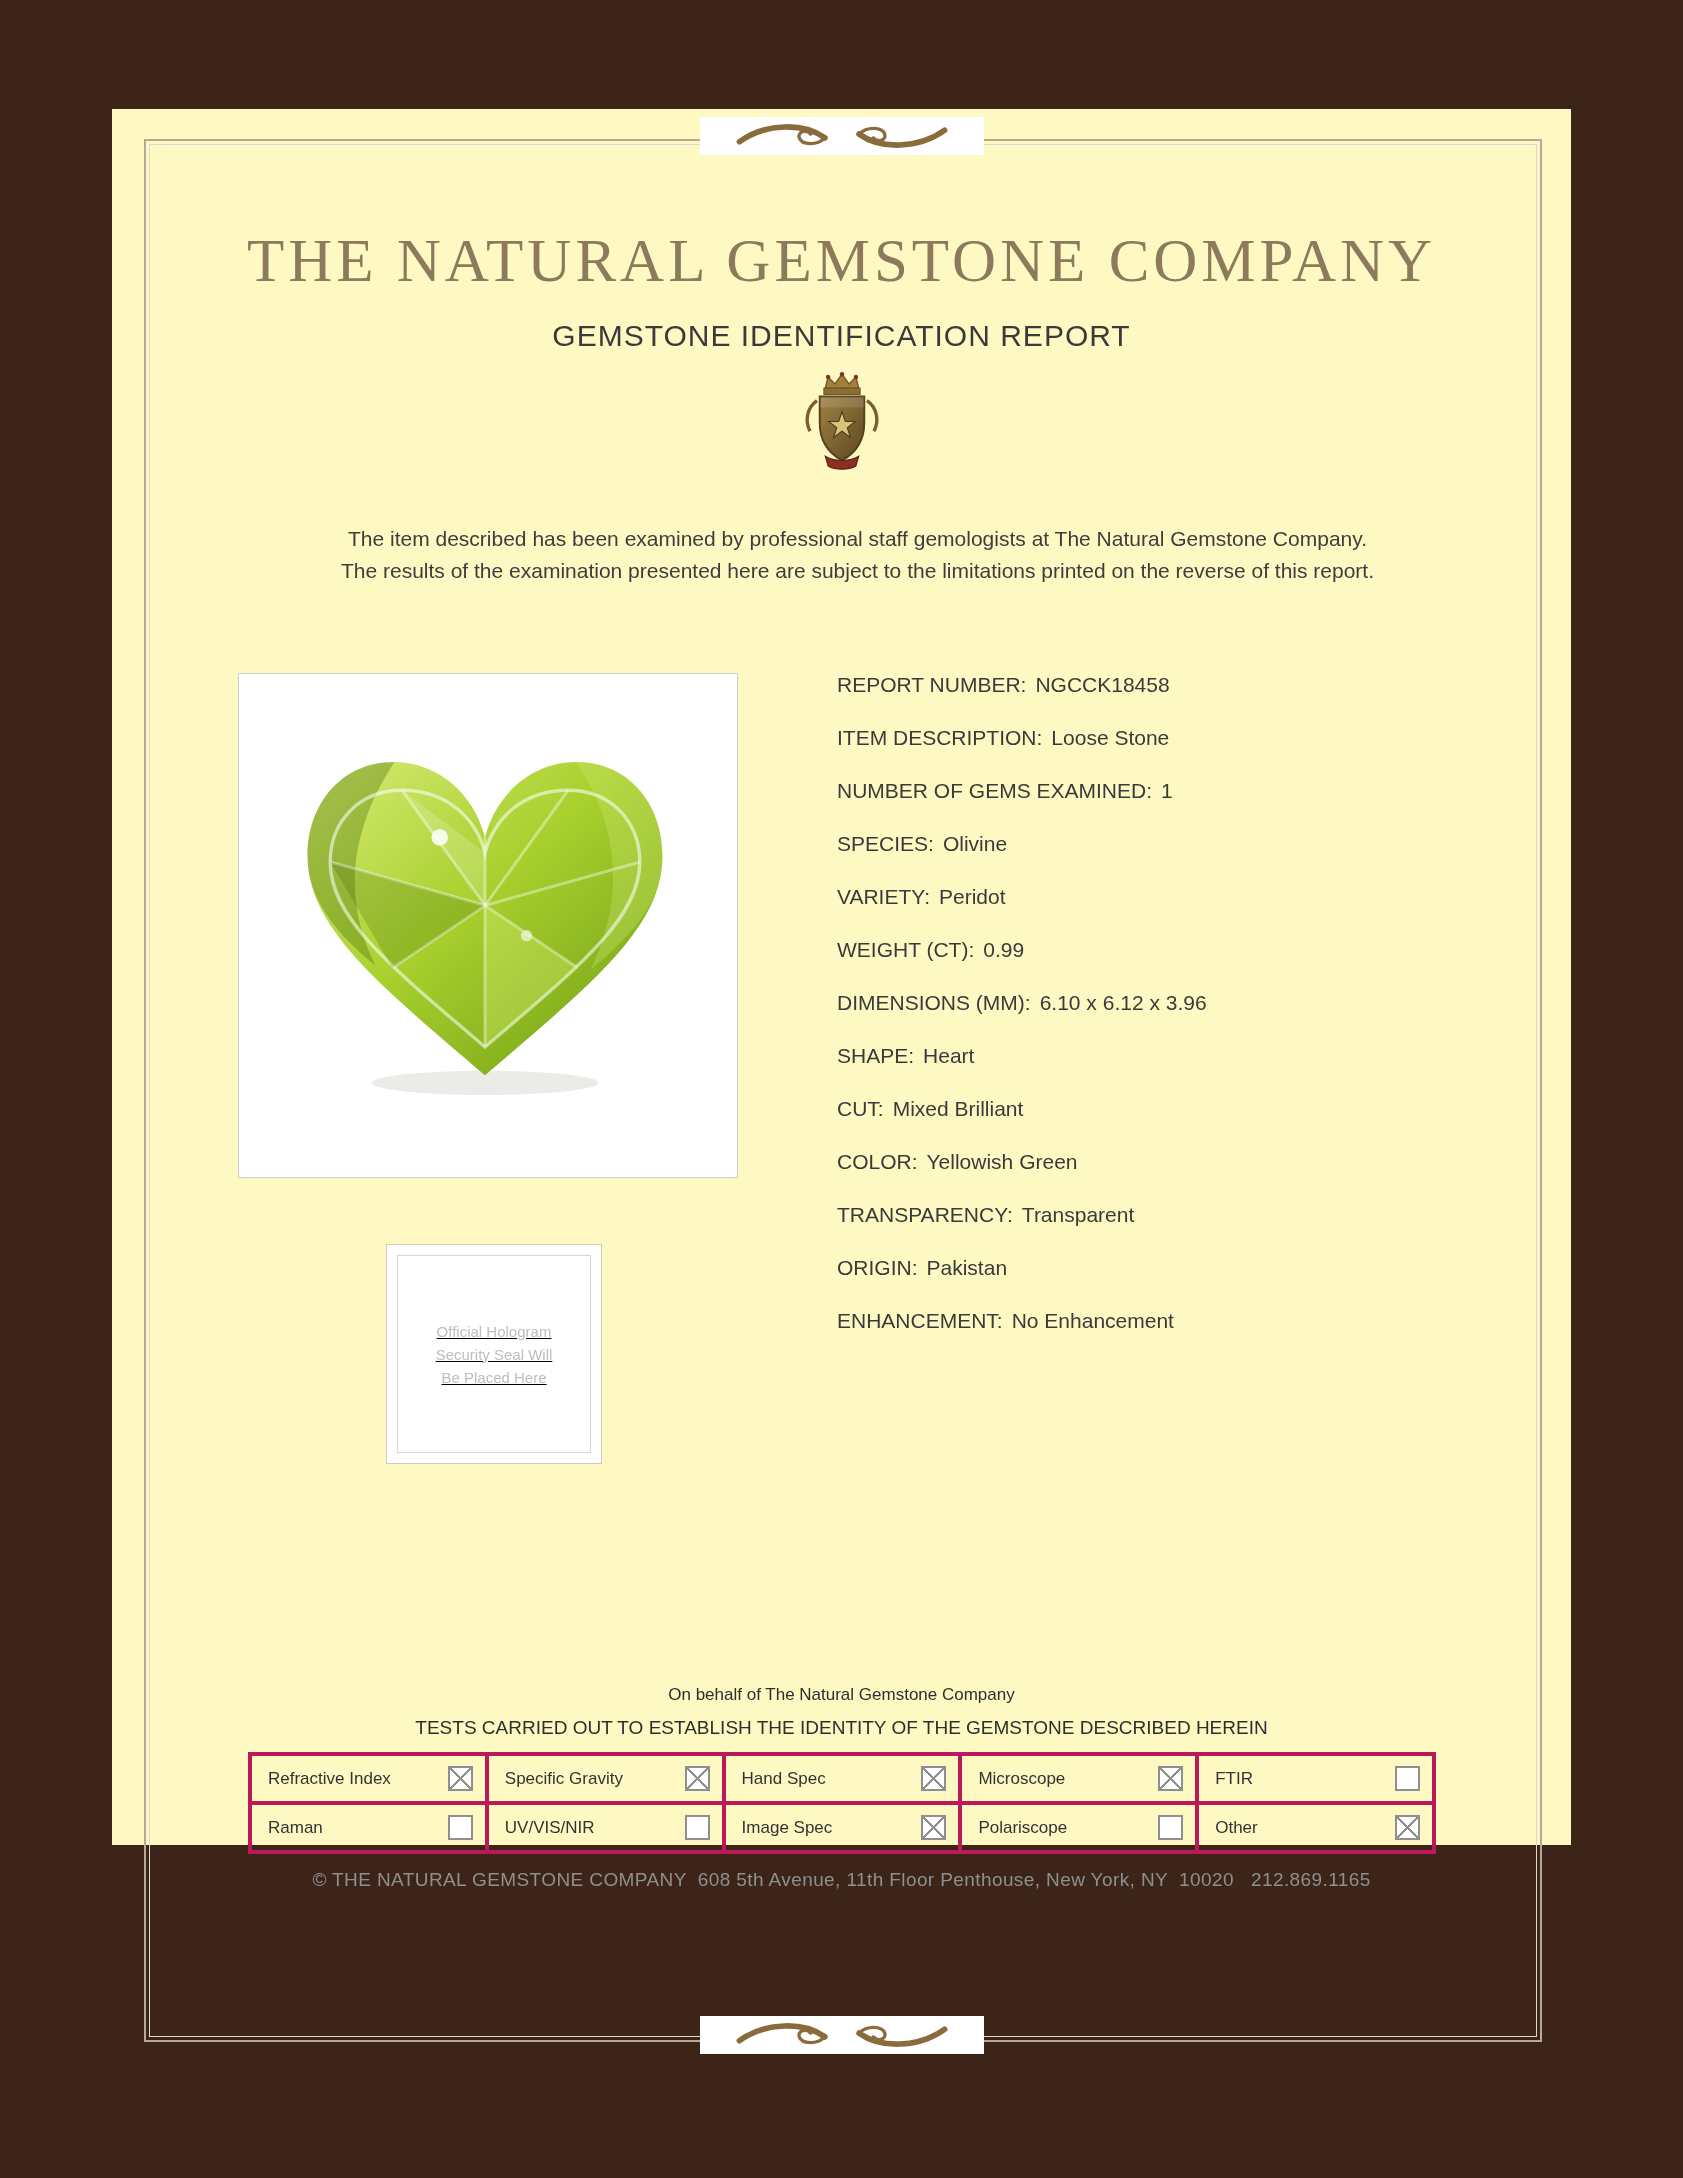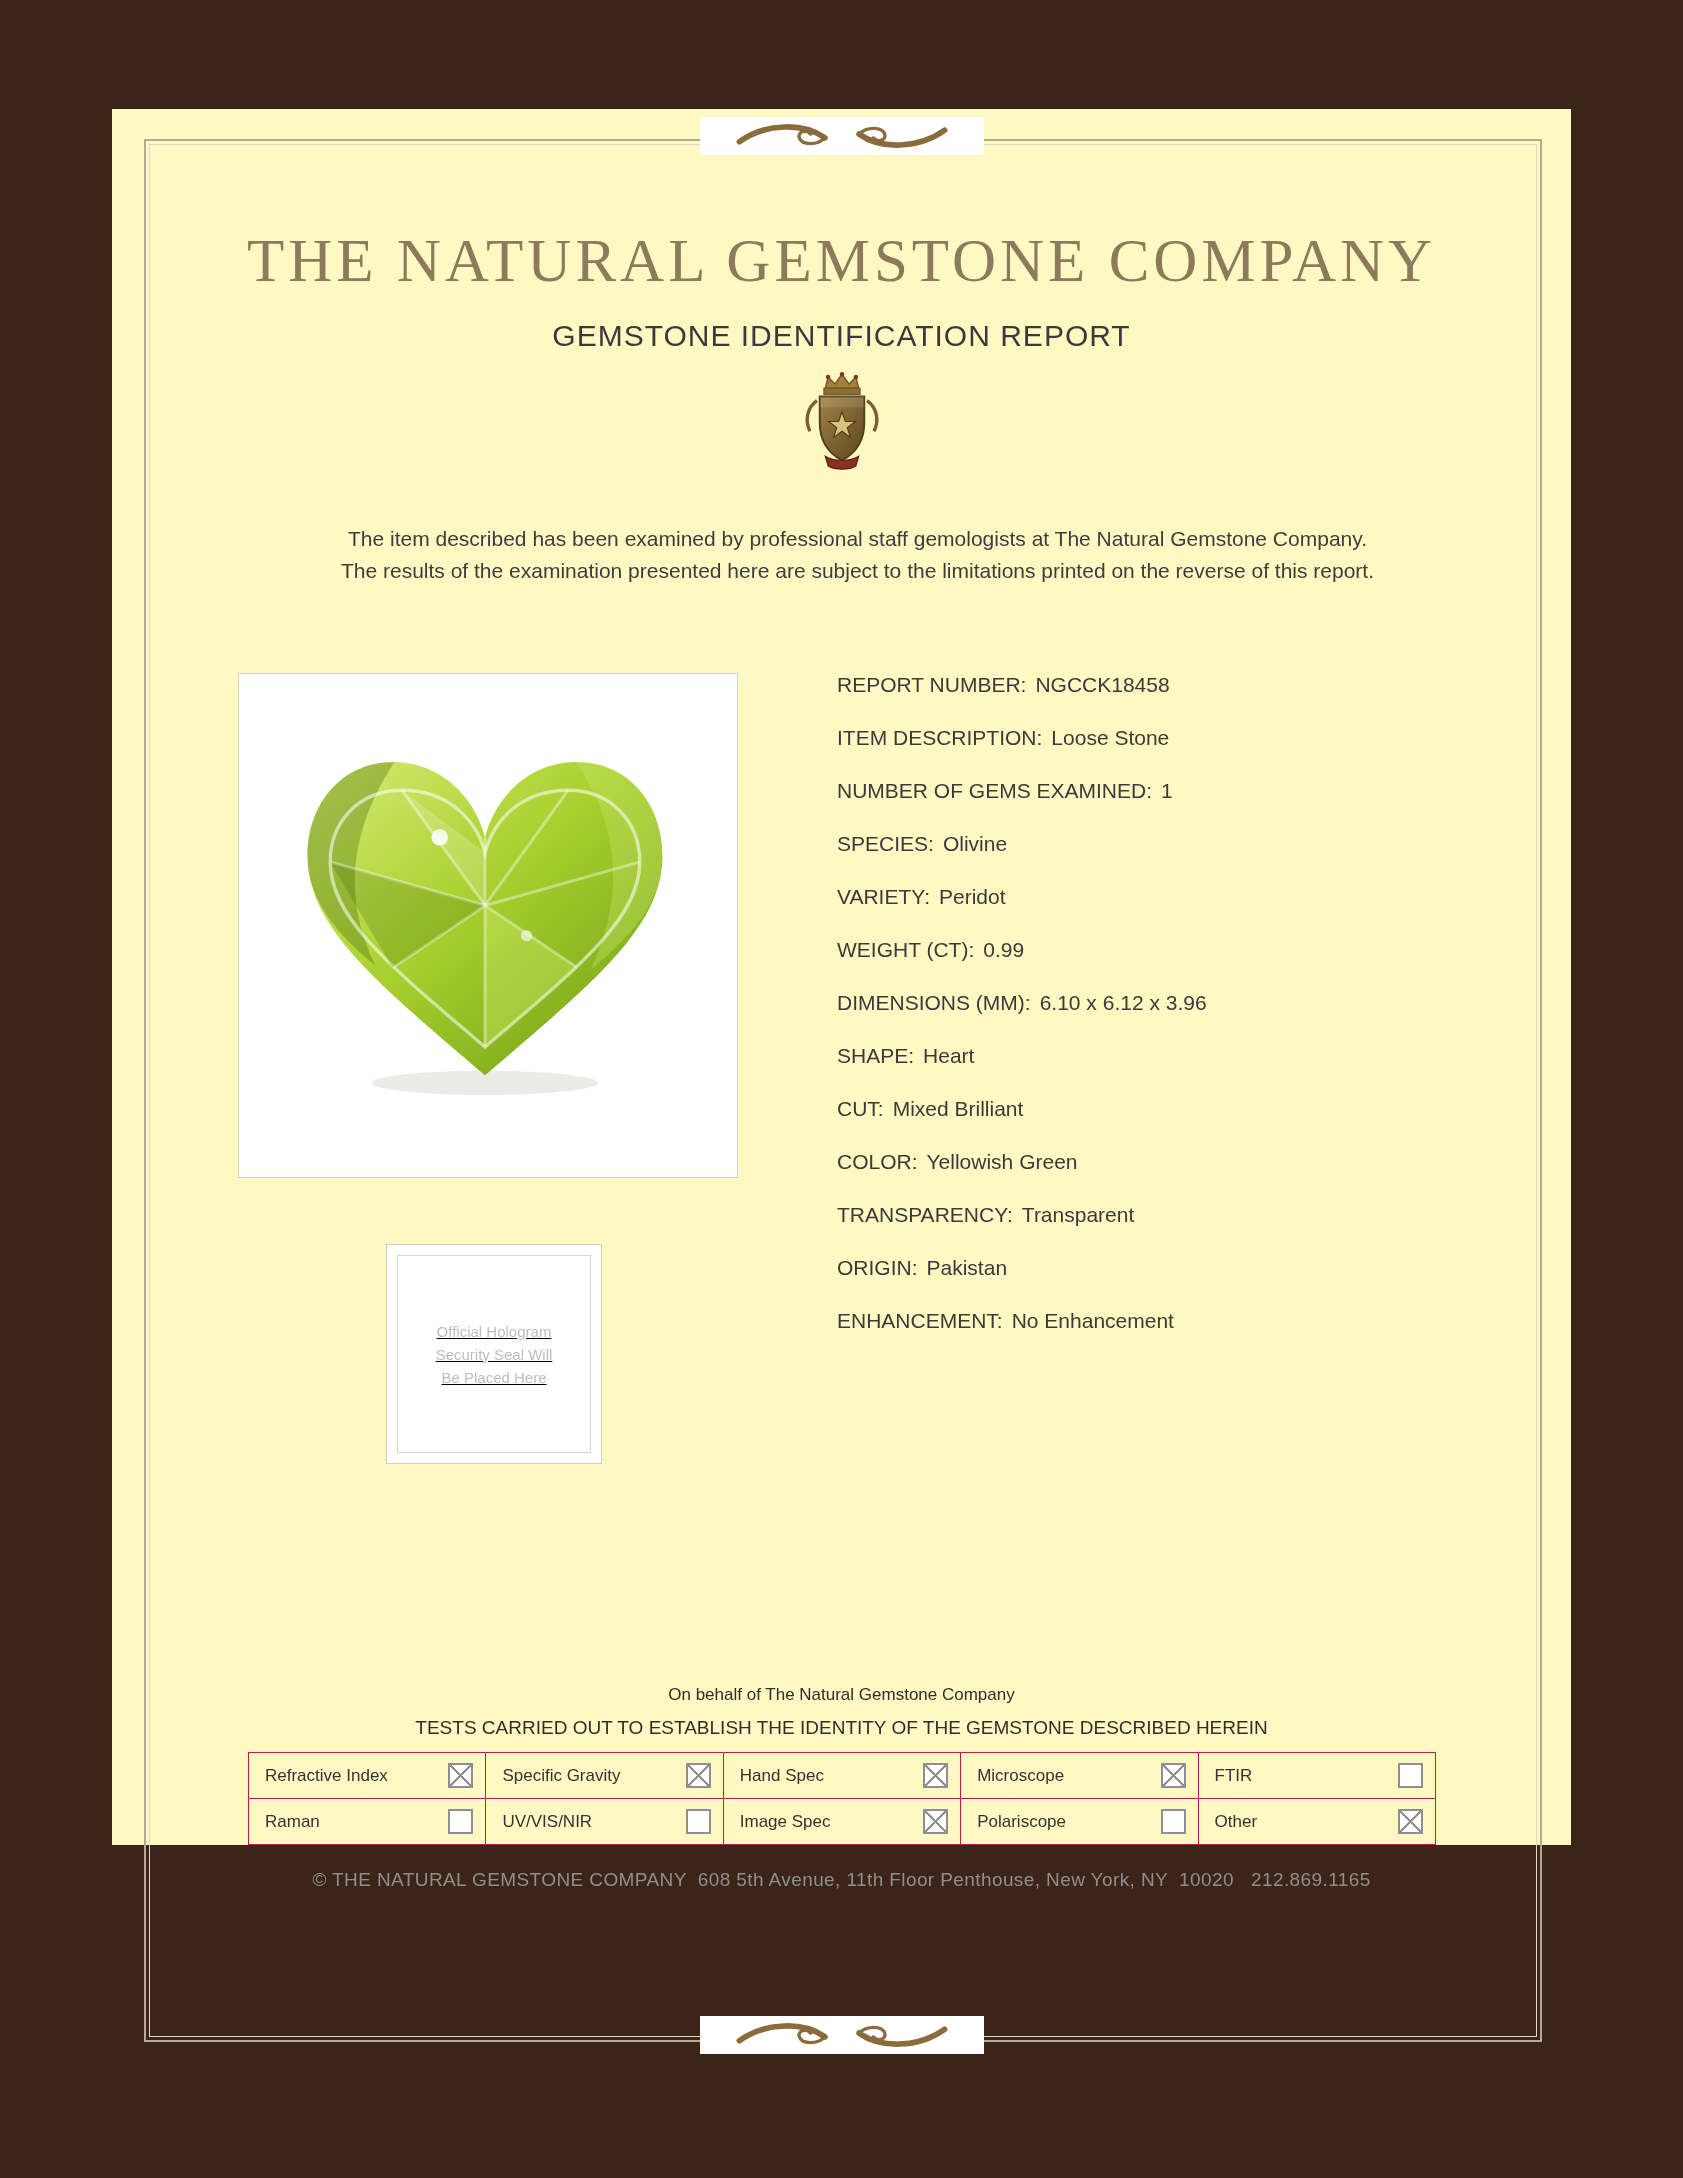--- a/index.html
+++ b/index.html
@@ -66,21 +66,21 @@
     font-size:17px; color:#2e2e2e;
   }
   .tests-heading {
     position:absolute; top:1608px; left:0; width:100%; text-align:center;
     font-size:19px; color:#2e2e2e;
   }
   table.tests {
     position:absolute; left:136px; top:1643px; width:1188px;
     border-collapse:collapse; table-layout:fixed;
   }
-  table.tests td { border:1px solid #be185d; height:45px; padding:0 12px 0 16px; }
+  table.tests td { border:4px solid #be185d; height:45px; padding:0 12px 0 16px; }
   .cell-inner { display:flex; align-items:center; justify-content:space-between; }
   .test-label { font-size:17px; color:#333333; }
   .checkbox {
     width:25px; height:25px; box-sizing:border-box;
     border:2px solid #8f8f8f; background:#ffffff; flex:none;
   }
   .checkbox.checked {
     background-image:
       linear-gradient(45deg,  transparent 46.5%, #8f8f8f 46.5%, #8f8f8f 53.5%, transparent 53.5%),
       linear-gradient(135deg, transparent 46.5%, #8f8f8f 46.5%, #8f8f8f 53.5%, transparent 53.5%);

